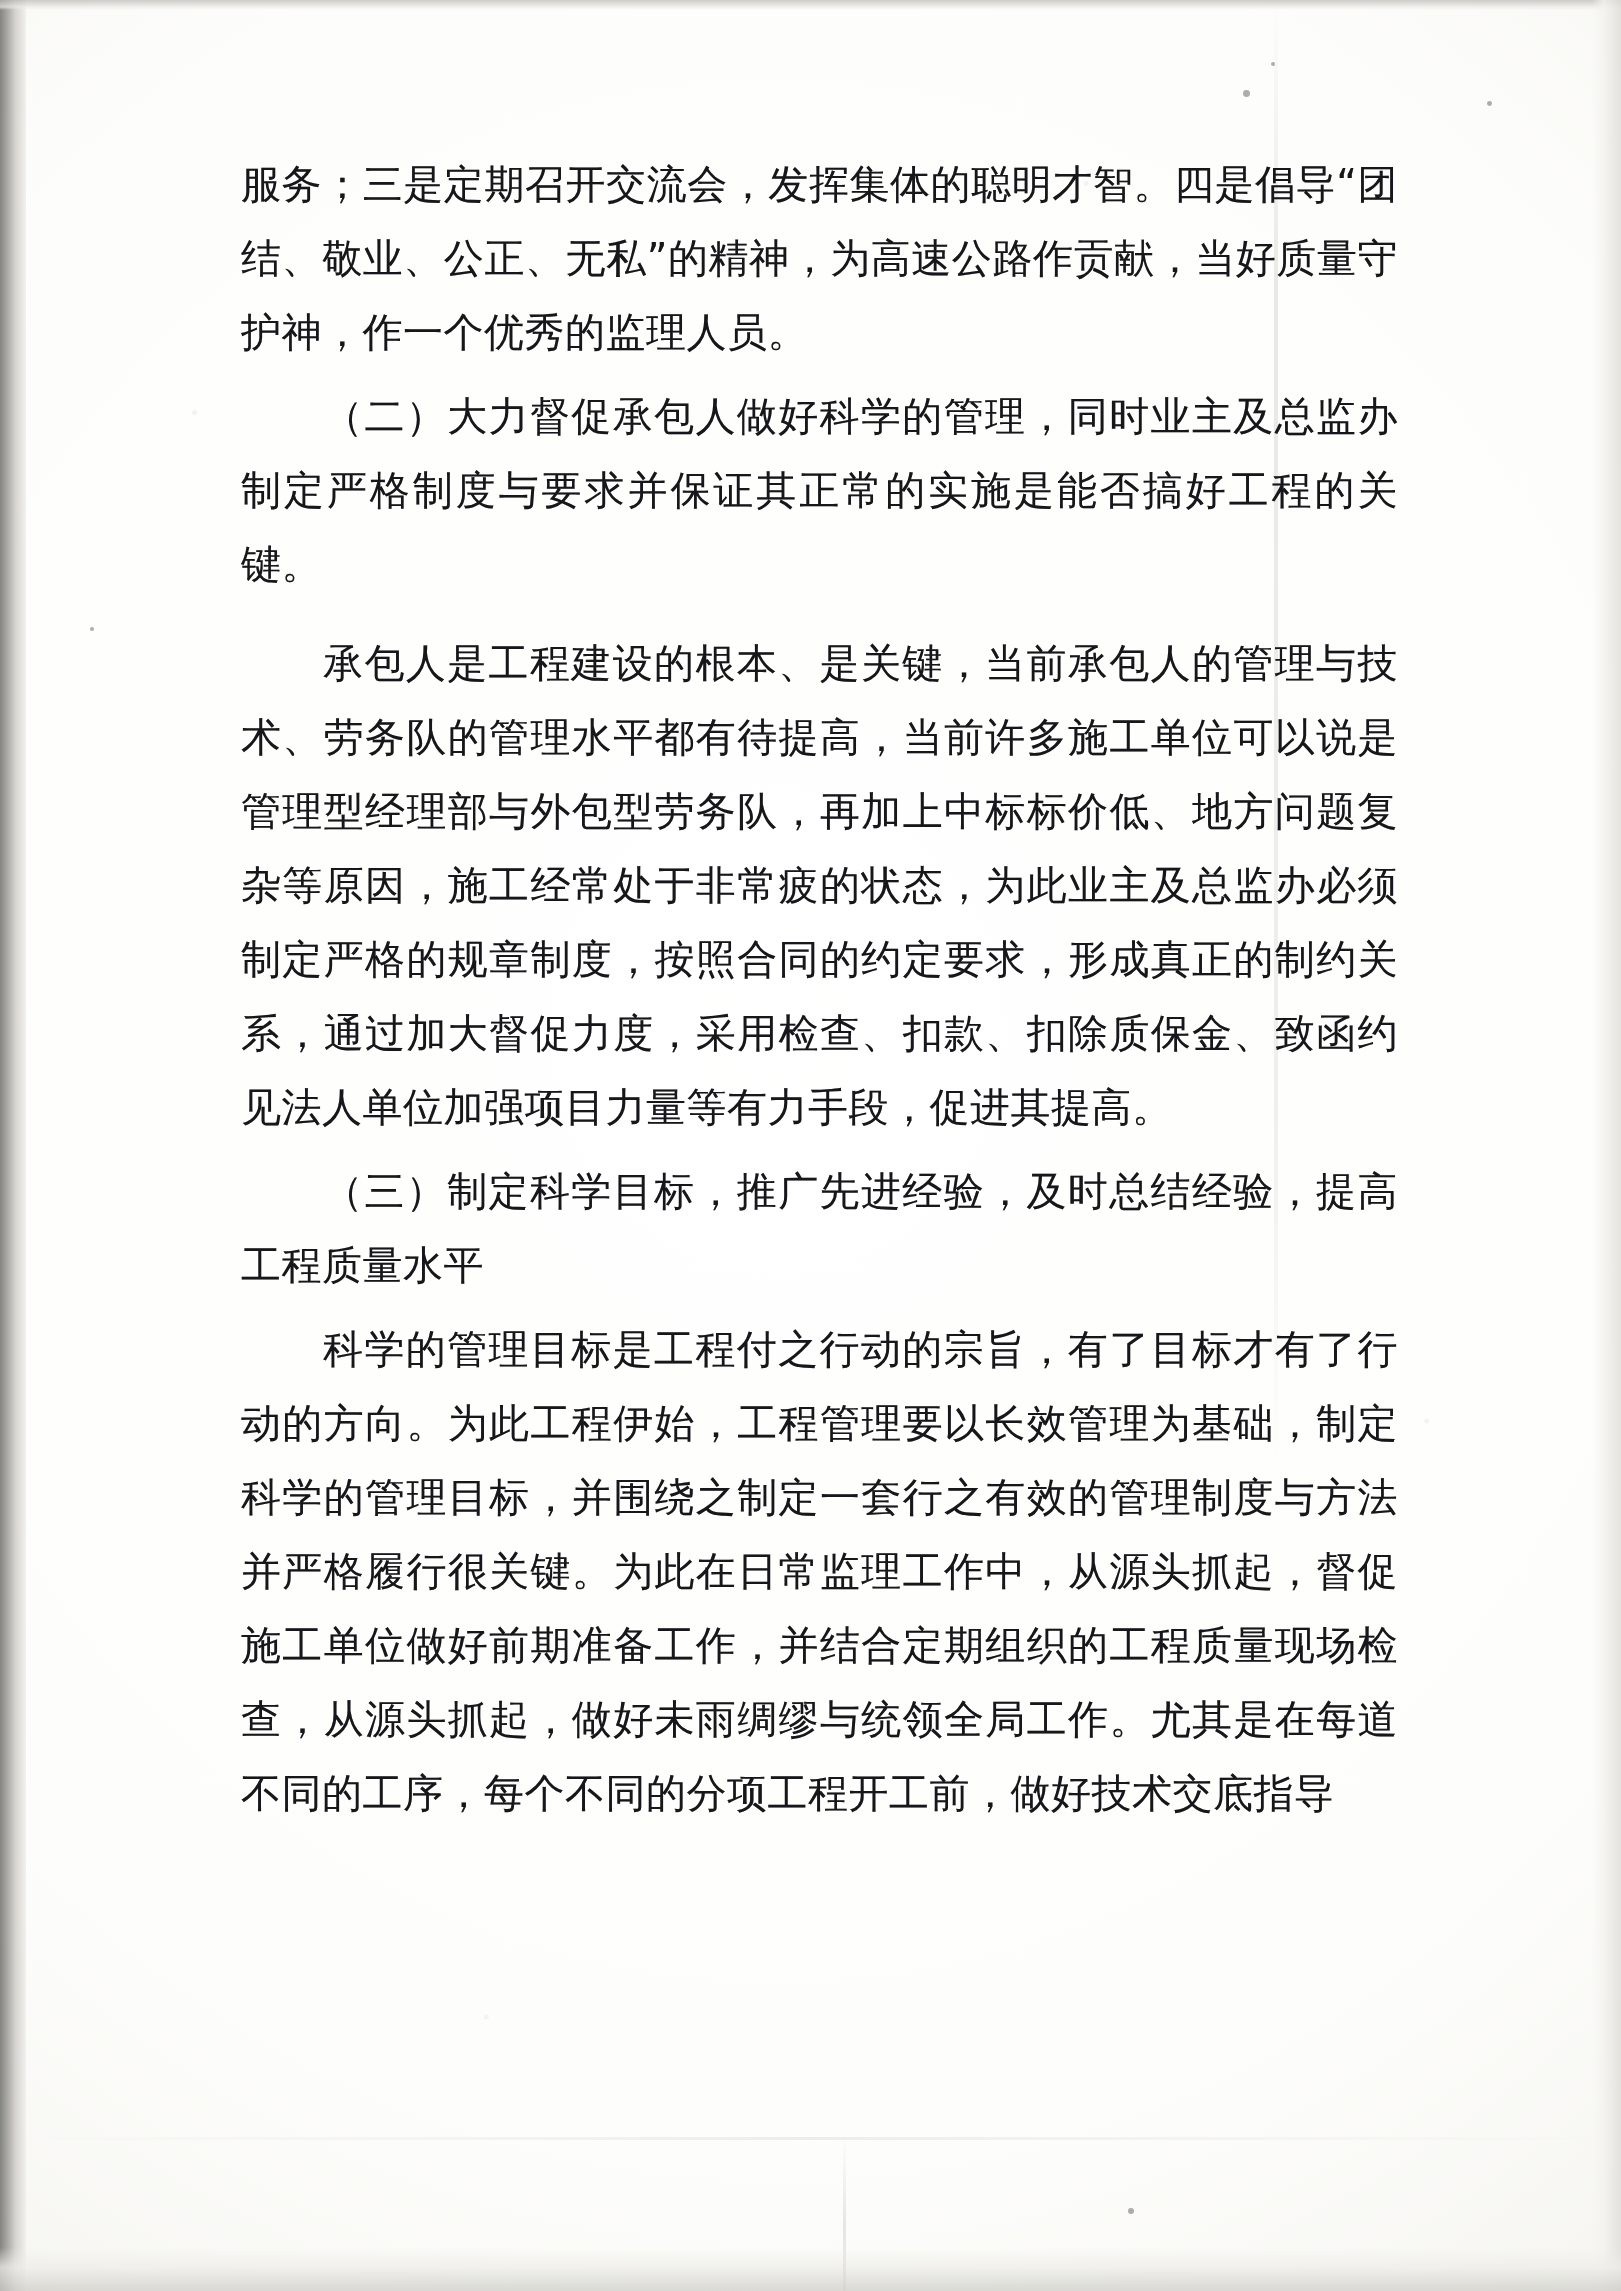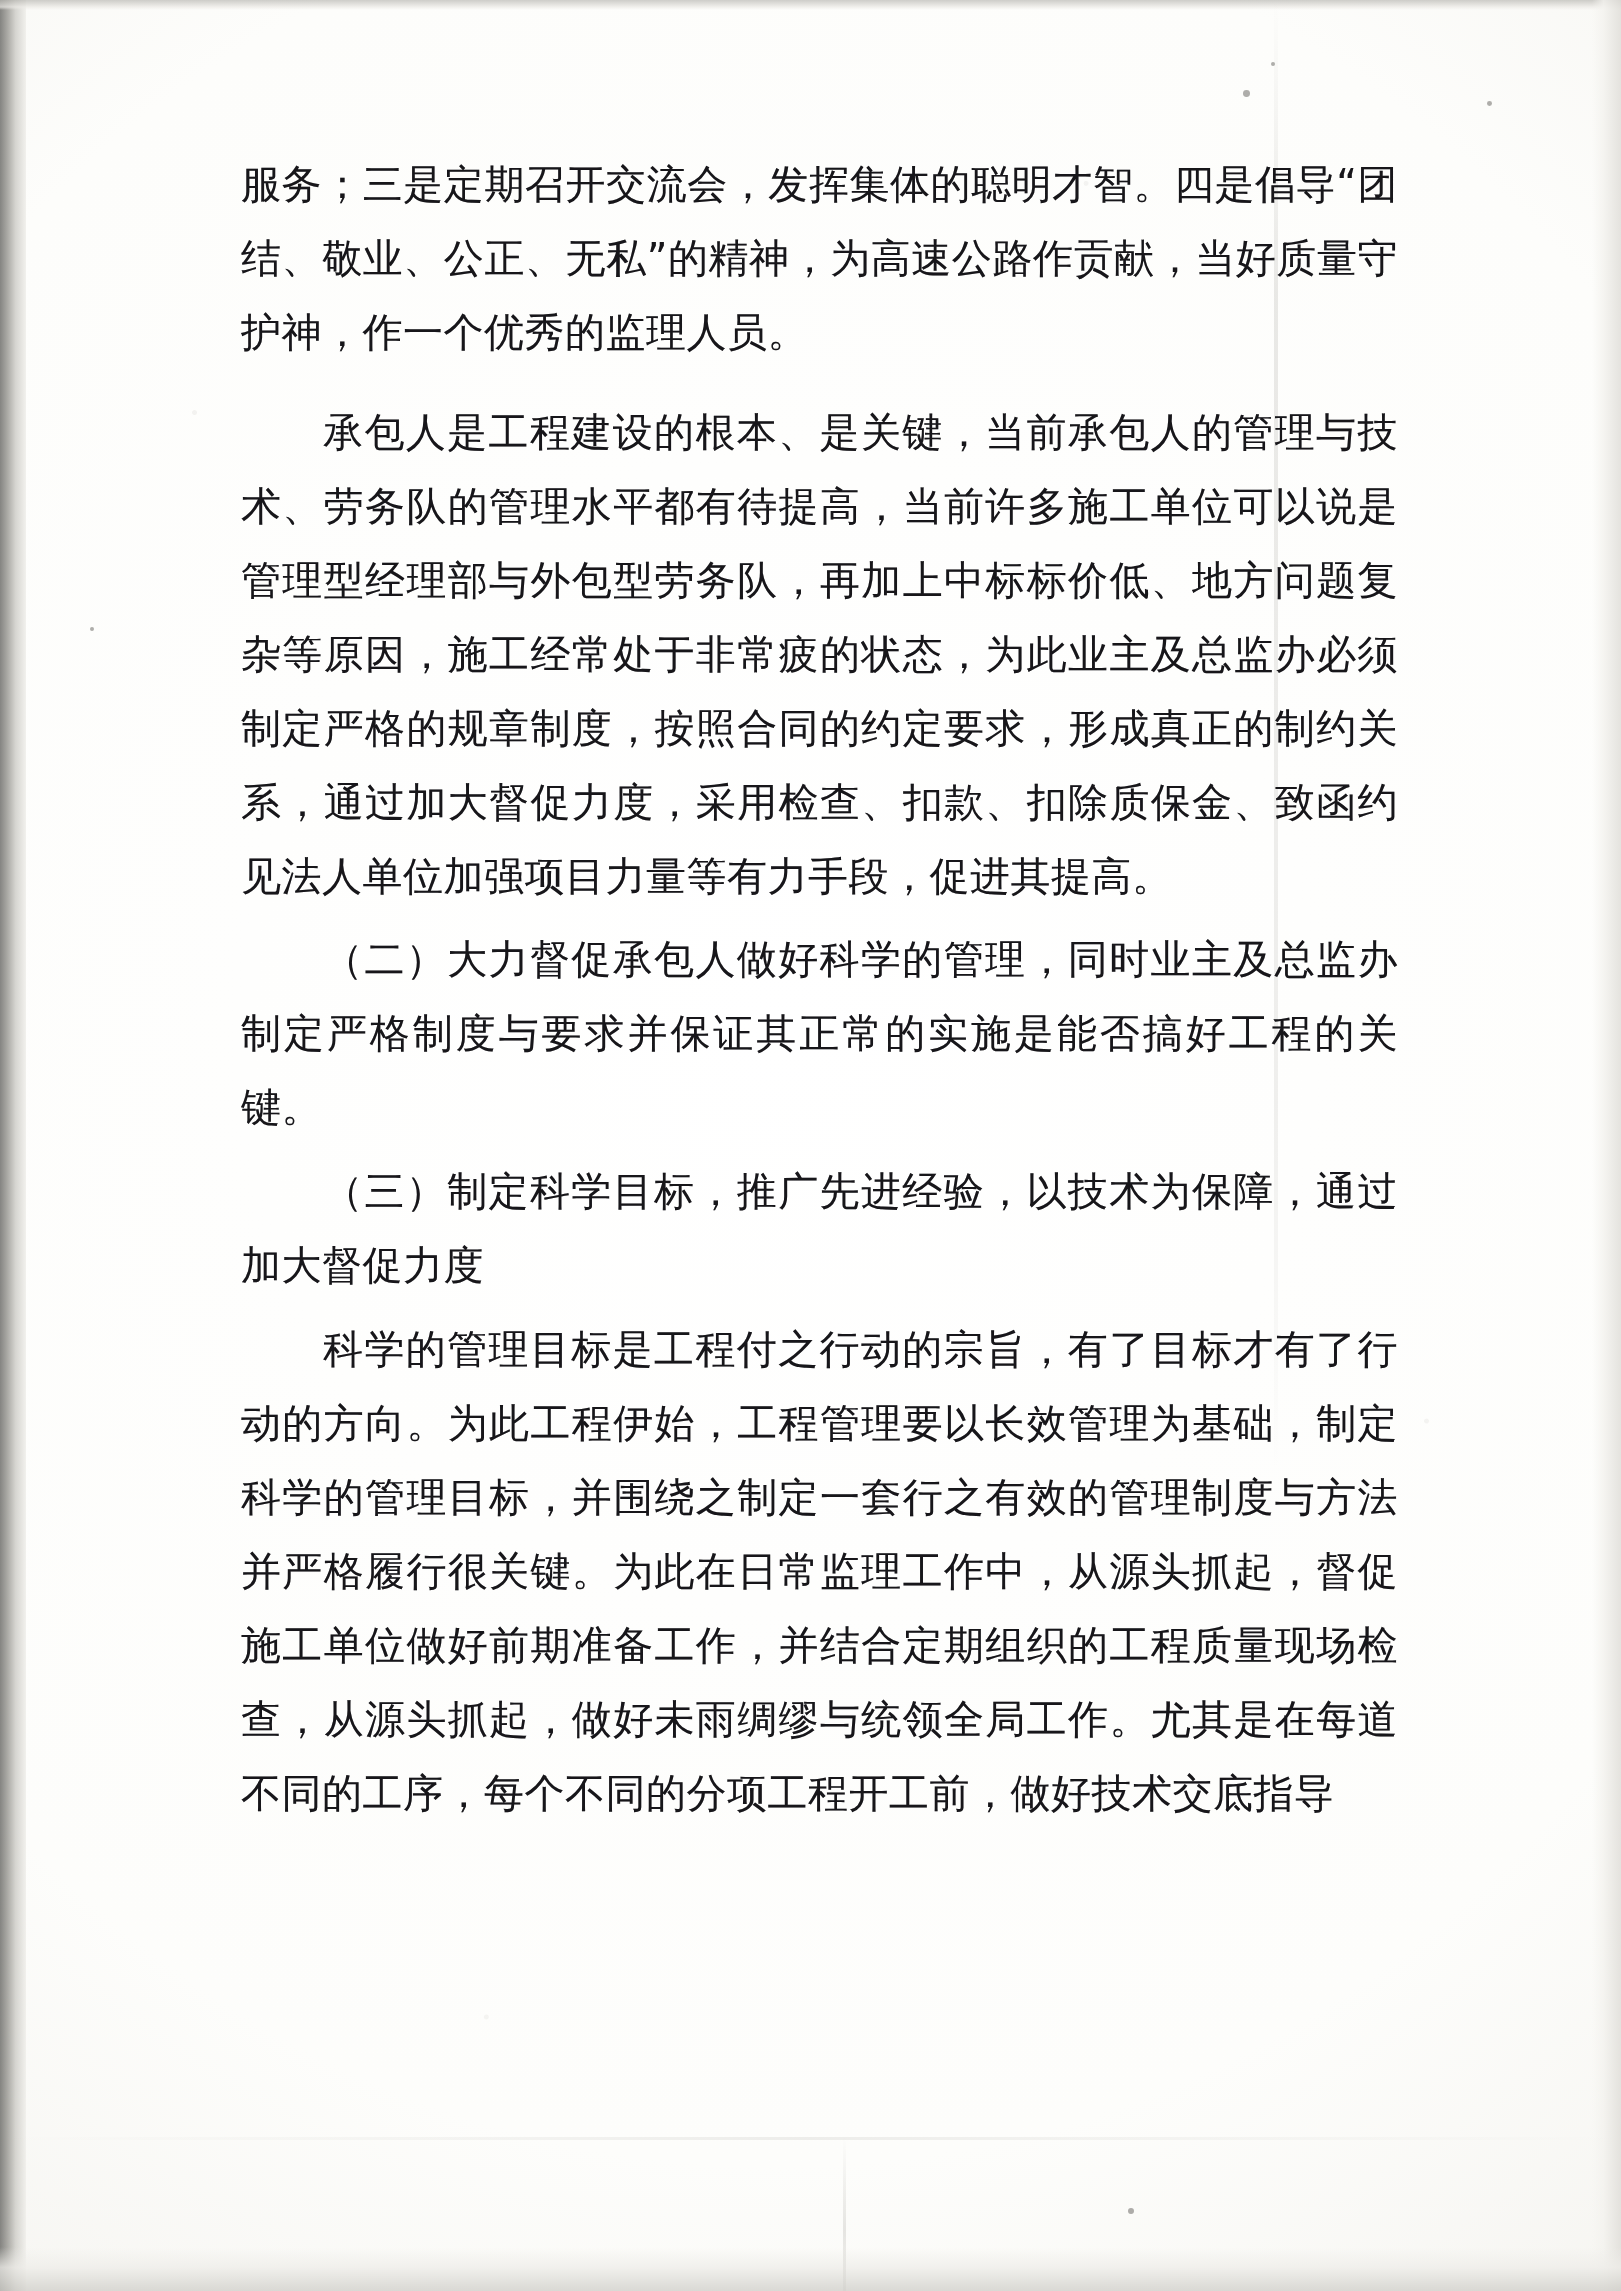--- a/index.html
+++ b/index.html
@@ -137,22 +137,22 @@
   <div class="crease crease-v2"></div>
 
   <div class="speck" style="left:1243px; top:90px; width:6.9px; height:6.9px;"></div>
   <div class="speck" style="left:1487px; top:101px; width:4.9px; height:4.9px;"></div>
   <div class="speck" style="left:1271px; top:62px; width:3.9px; height:3.9px;"></div>
   <div class="speck" style="left:1128px; top:2208px; width:5.9px; height:5.9px;"></div>
   <div class="speck" style="left:90px; top:627px; width:3.9px; height:3.9px;"></div>
 
   <div id="doc-body">
     <p class="para">服务；三是定期召开交流会，发挥集体的聪明才智。四是倡导“团结、敬业、公正、无私”的精神，为高速公路作贡献，当好质量守护神，作一个优秀的监理人员。</p>
+    <p class="para indent gap-small">（二）大力督促承包人做好科学的管理，同时业主及总监办制定严格制度与要求并保证其正常的实施是能否搞好工程的关键。</p>
     <p class="para indent gap-before">承包人是工程建设的根本、是关键，当前承包人的管理与技术、劳务队的管理水平都有待提高，当前许多施工单位可以说是管理型经理部与外包型劳务队，再加上中标标价低、地方问题复杂等原因，施工经常处于非常疲的状态，为此业主及总监办必须制定严格的规章制度，按照合同的约定要求，形成真正的制约关系，通过加大督促力度，采用检查、扣款、扣除质保金、致函约见法人单位加强项目力量等有力手段，促进其提高。</p>
-    <p class="para indent gap-small">（二）大力督促承包人做好科学的管理，同时业主及总监办制定严格制度与要求并保证其正常的实施是能否搞好工程的关键。</p>
-    <p class="para indent gap-small">（三）制定科学目标，推广先进经验，以技术为保障，通过加大督促力度</p>
+    <p class="para indent gap-small">（三）制定科学目标，推广先进经验，及时总结经验，提高工程质量水平</p>
     <p class="para indent gap-small">科学的管理目标是工程付之行动的宗旨，有了目标才有了行动的方向。为此工程伊始，工程管理要以长效管理为基础，制定科学的管理目标，并围绕之制定一套行之有效的管理制度与方法并严格履行很关键。为此在日常监理工作中，从源头抓起，督促施工单位做好前期准备工作，并结合定期组织的工程质量现场检查，从源头抓起，做好未雨绸缪与统领全局工作。尤其是在每道不同的工序，每个不同的分项工程开工前，做好技术交底指导</p>
   </div>
 
 
   <div id="noise"></div>
 </div>
 
 
 </body></html>

